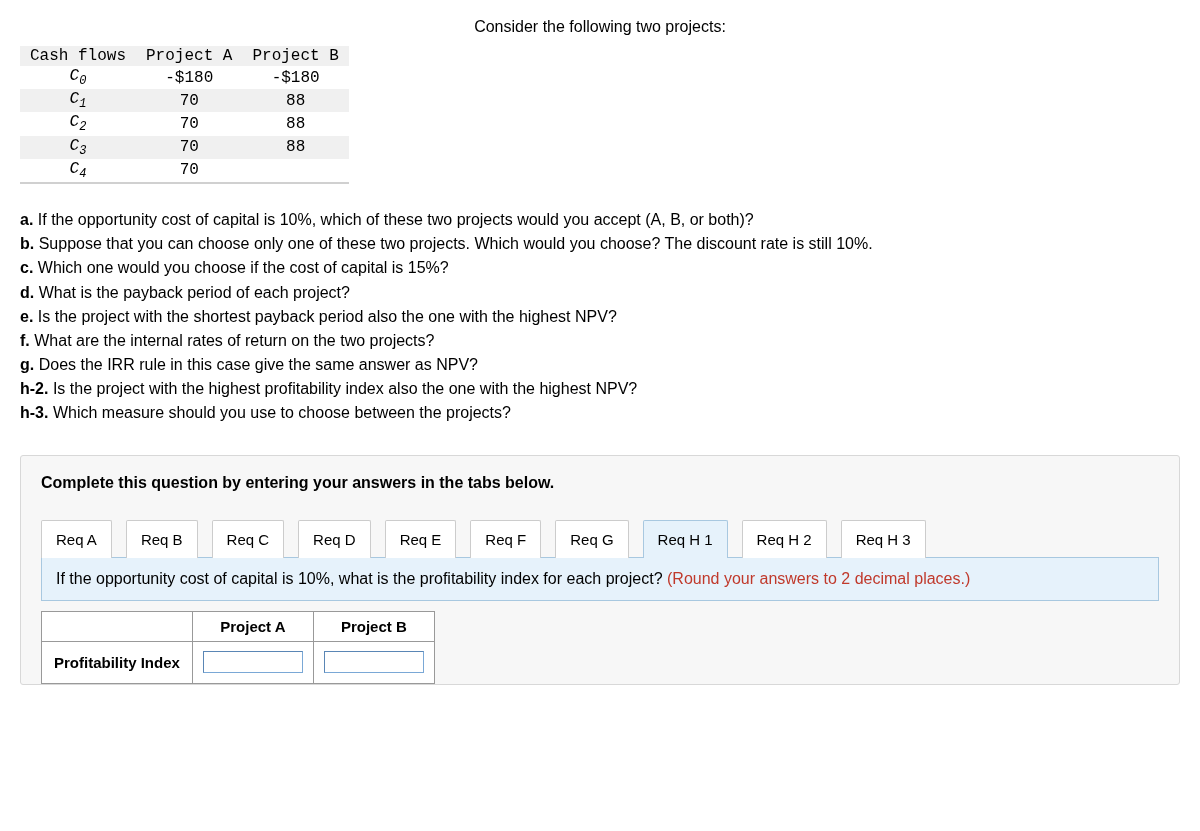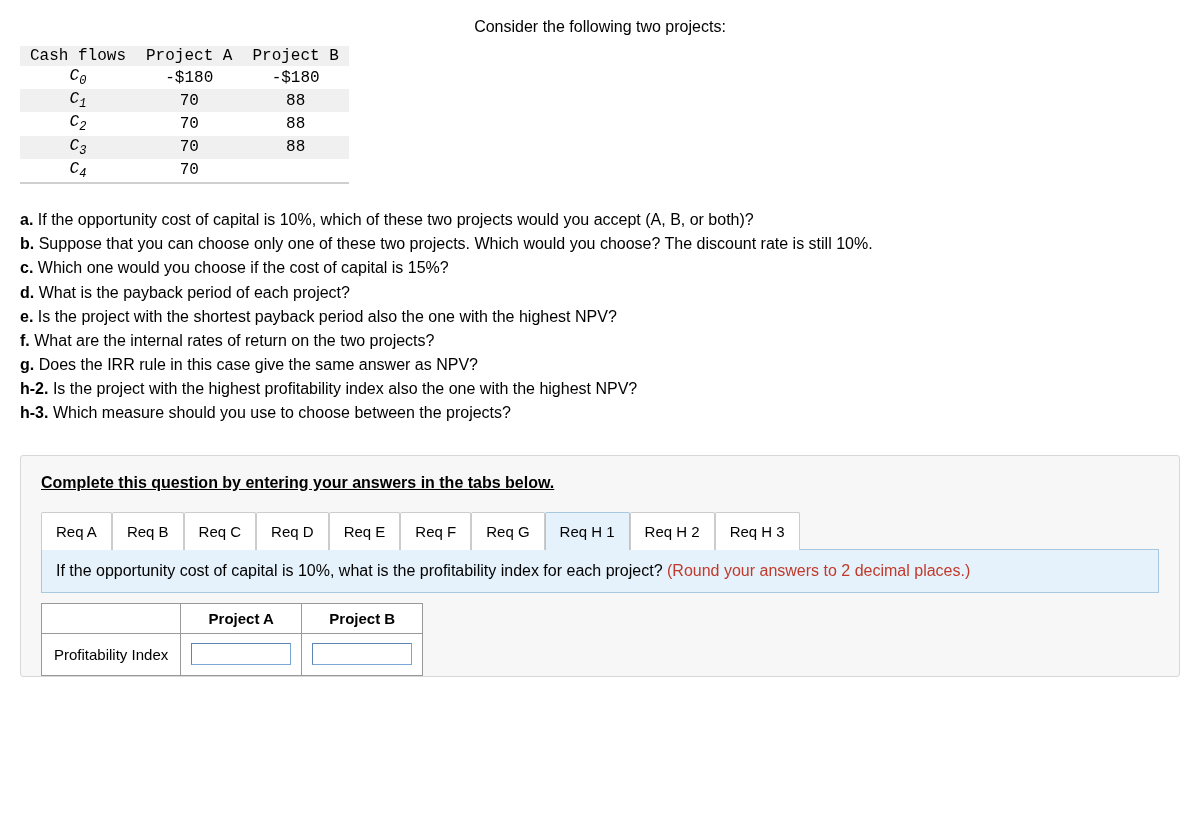--- a/index.html
+++ b/index.html
@@ -34,26 +34,25 @@
   .questions p { margin: 1px 0; line-height: 1.45; }
   .questions b { font-weight: bold; }
   .answer-area {
     border: 1px solid #d8d8d8;
     background: #f7f7f7;
     padding: 18px 20px 0 20px;
     border-radius: 3px;
   }
   .instruction {
     font-weight: bold;
-    margin-bottom: 20px;
-    text-decoration: underline;
+    margin-bottom: 28px;
   }
   .tabs {
     display: flex;
-    gap: 0;
+    gap: 14px;
     align-items: flex-end;
   }
   .tab {
     background: #fff;
     border: 1px solid #ccc;
     border-bottom: none;
     padding: 10px 14px;
     font-size: 15px;
     cursor: pointer;
     border-radius: 2px 2px 0 0;
@@ -77,21 +76,21 @@
     margin-top: 10px;
     font-size: 15px;
   }
   .answer-table th, .answer-table td {
     border: 1px solid #999;
     background: #fff;
     padding: 6px 10px;
     text-align: center;
   }
   .answer-table th { font-weight: bold; }
-  .answer-table td.label { text-align: right; padding: 12px 12px; }
+  .answer-table td.label { text-align: right; padding: 12px 12px; font-weight: bold; }
   .answer-table input {
     width: 100px;
     height: 22px;
     border: 1px solid #7aa8d6;
     border-top-color:#5a86b5;
     border-left-color:#5a86b5;
     font-size: 14px;
     padding: 2px 4px;
   }
   .answer-table .corner { background:#fff; border:1px solid #999; }

